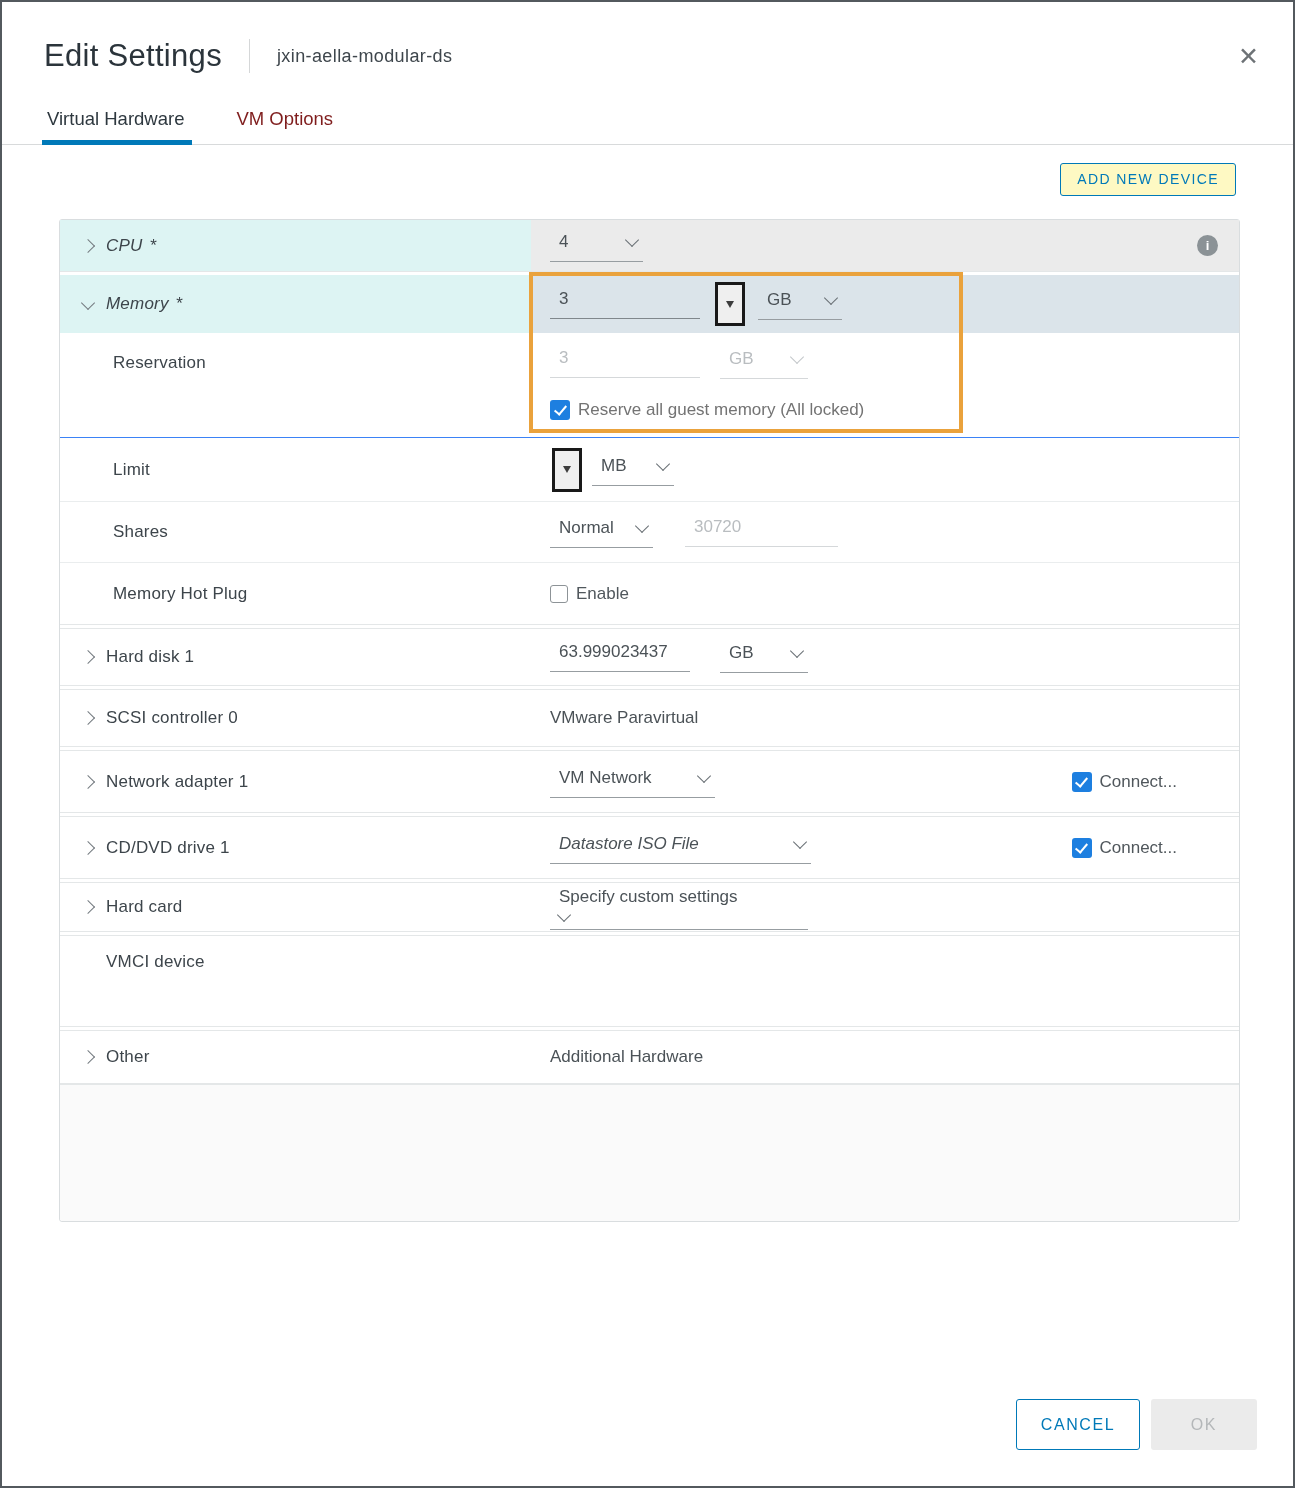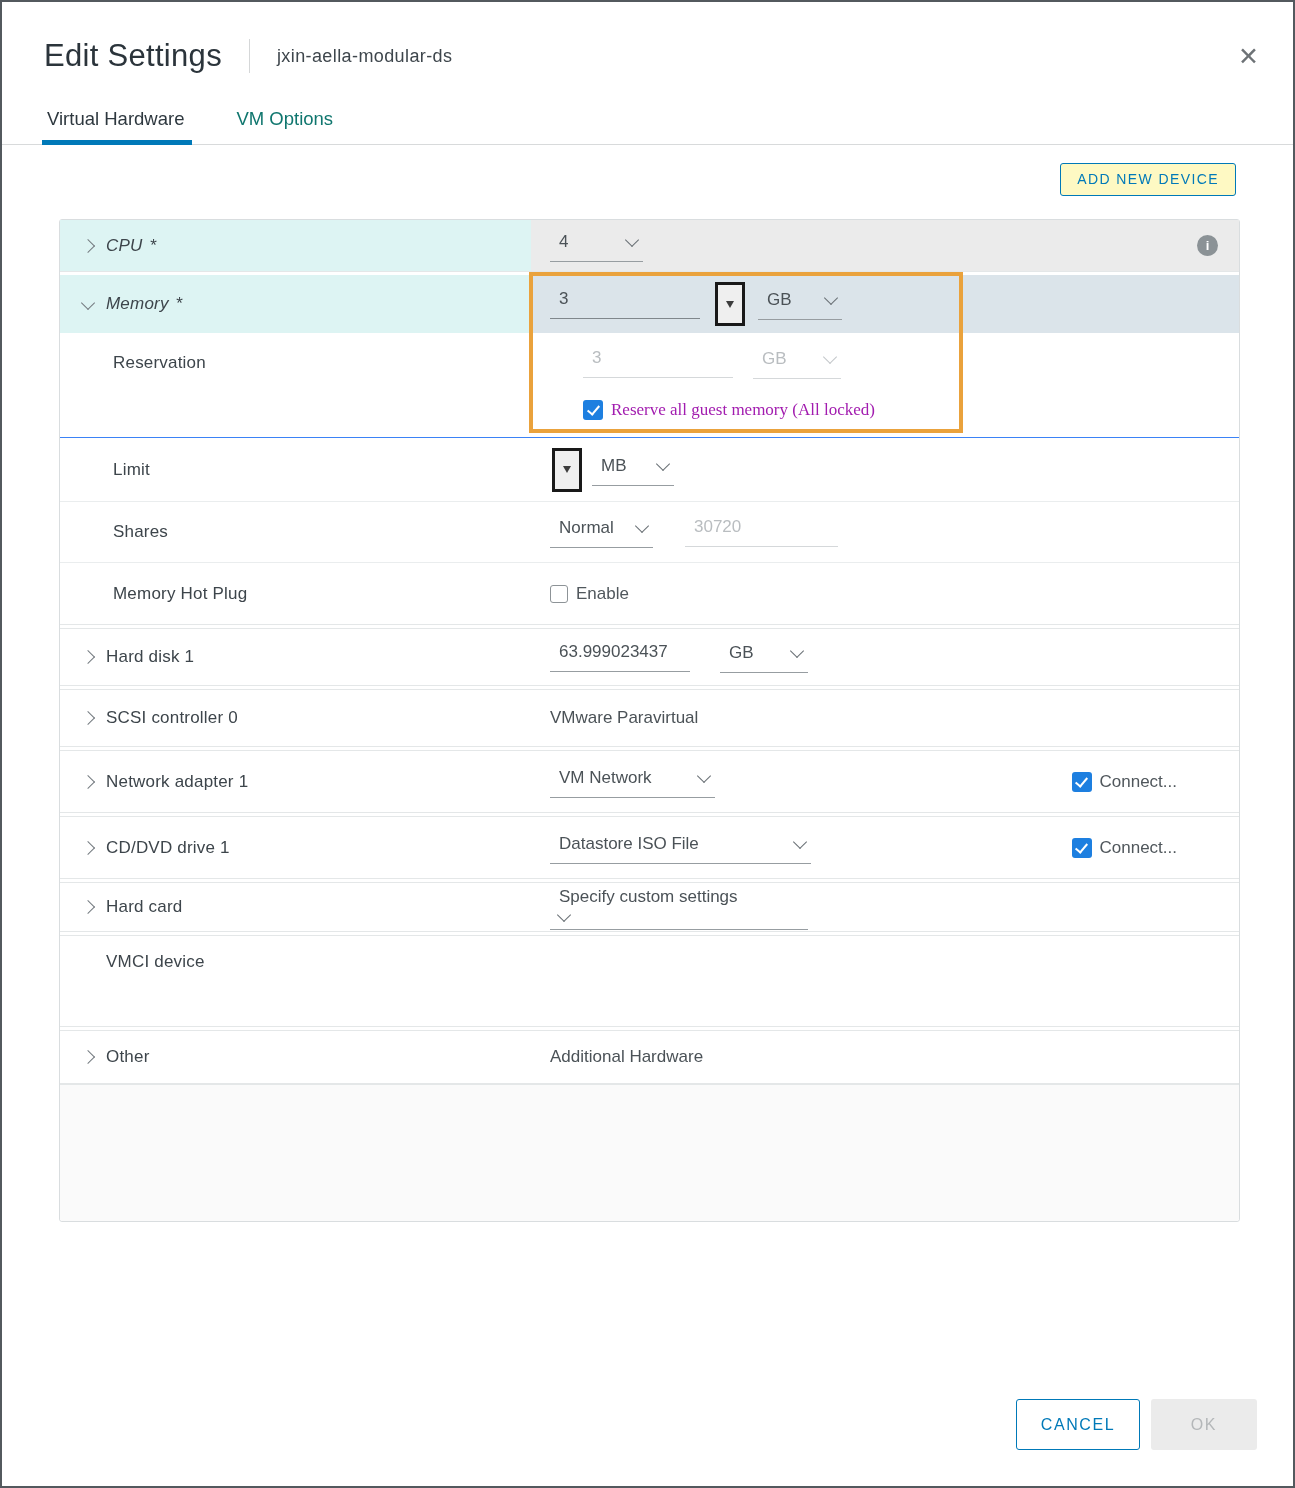--- a/index.html
+++ b/index.html
@@ -11,21 +11,21 @@
   
   .title-row{position:absolute;top:36px;left:42px;right:34px;display:flex;align-items:center;}
   .dialog-title{font-size:31px;font-weight:300;color:#2b343b;letter-spacing:.3px;}
   .title-divider{width:1px;height:34px;background:#d5d7d8;margin:0 27px;}
   .vm-name{font-size:18px;font-weight:500;color:#3e464c;letter-spacing:.4px;}
   .close-btn{margin-left:auto;font-size:25px;font-weight:300;color:#6d7276;cursor:pointer;line-height:1;}
   
   .tabs{position:absolute;top:106px;left:0;right:0;padding-left:45px;border-bottom:1px solid #d8dadb;display:flex;gap:52px;}
   .tab{position:relative;font-size:18.5px;padding-bottom:14px;cursor:pointer;}
   .tab.active{color:#2e383f;}
-  .tab.inactive{color:#0f766e;text-align:center;}
+  .tab.inactive{color:#7f1d1d;text-align:center;}
   .tab.active::after{content:"";position:absolute;left:-5px;right:-8px;bottom:-1px;height:5px;background:#0079b8;}
   
   .add-device{position:absolute;top:161px;right:57px;height:33px;box-sizing:border-box;
     padding:0 16px;line-height:31px;border:1px solid #0079b8;border-radius:3px;background:#fef9c3;
     color:#0079b8;font-size:14px;font-weight:500;letter-spacing:1.4px;cursor:pointer;}
   
   .hw-table{position:absolute;top:217px;left:57px;width:1181px;box-sizing:border-box;
     border:1px solid #d9dddf;border-radius:3px;background:#fff;}
   .section{border-top:1px solid #e4e7e8;border-bottom:1px solid #e4e7e8;}
   .section.first{border-top:none;}
@@ -66,21 +66,21 @@
   .connect-wrap{display:flex;align-items:center;margin-left:auto;margin-right:62px;}
   
   .info-icon{margin-left:auto;margin-right:21px;width:21px;height:21px;border-radius:50%;background:#8b9296;
     color:#fff;font-size:13px;font-weight:700;display:flex;align-items:center;justify-content:center;cursor:pointer;}
   
   .row-cpu{height:51px;}
   .row-cpu .value-cell{background:#ebebeb;}
   .row-mem{height:58px;}
   .row-mem .value-cell{background:#dbe4ea;}
   .sub-label{padding-left:53px;}
-  .row-reserv{min-height:104px;align-items:flex-start;gap:33px;}
+  .row-reserv{min-height:104px;align-items:flex-start;}
   .row-reserv .label-cell{padding-top:20px;align-items:flex-start;}
   .row-reserv .value-cell{flex-direction:column;align-items:flex-start;padding-top:14px;padding-bottom:16px;}
   .reserv-line2{margin-top:21px;display:flex;align-items:center;}
   .row-limit{height:63px;border-top:1px solid #3b82f6;}
   .row-shares{height:60px;border-top:1px solid #eaedee;}
   .row-hotplug{height:61px;border-top:1px solid #eaedee;}
   .row-disk{height:56px;}
   .row-scsi{height:56px;}
   .row-net{height:61px;}
   .row-cd{height:61px;}
@@ -160,21 +160,21 @@
         <div class="value-cell">
           <div style="display:flex;align-items:center;">
             <span class="uinput disabled-ctl" style="width:150px;">3</span>
             <span class="usel disabled-ctl" style="width:88px;margin-left:20px;">
               <span>GB</span>
               <span class="caret"></span>
             </span>
           </div>
           <div class="reserv-line2">
             <span class="cb checked"></span>
-            <span class="cb-label" style="color:#a21caf;font-family:Liberation Serif, serif;">Reserve all guest memory (All locked)</span>
+            <span class="cb-label" style="color:#737373;">Reserve all guest memory (All locked)</span>
           </div>
         </div>
       </div>
 
       <div class="row row-limit">
         <div class="label-cell sub-label">Limit</div>
         <div class="value-cell">
           <span class="spin-btn" style="margin-left:2px;"></span>
           <span class="usel" style="width:82px;margin-left:10px;">
             <span>MB</span>
@@ -248,21 +248,21 @@
       </div>
     </div>
 
     <div class="section gap">
       <div class="row row-cd">
         <div class="label-cell">
           <span class="chev right"></span>
           <span>CD/DVD drive 1</span>
         </div>
         <div class="value-cell">
-          <span class="usel" style="width:261px;">
+          <span class="usel" style="width:261px;font-style:italic;">
             <span>Datastore ISO File</span>
             <span class="caret"></span>
           </span>
           <span class="connect-wrap">
             <span class="cb checked"></span>
             <span class="cb-label">Connect...</span>
           </span>
         </div>
       </div>
     </div>

